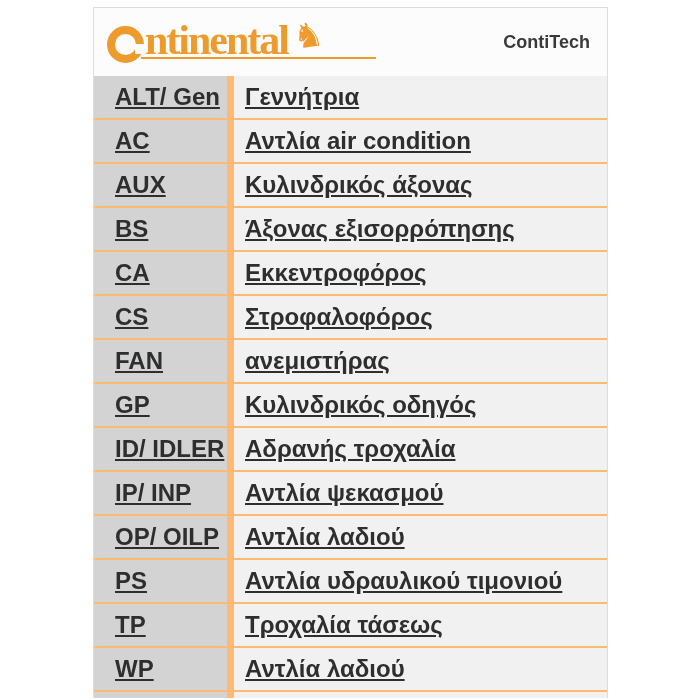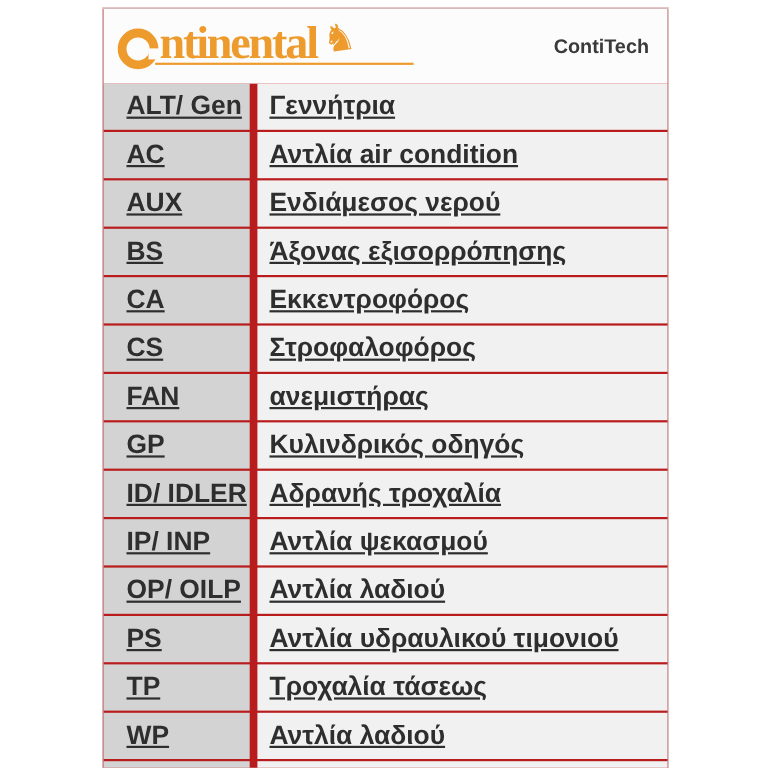--- a/index.html
+++ b/index.html
@@ -19,21 +19,21 @@
   }
   .card {
     position: absolute;
     left: 93px;
     top: 7px;
     width: 515px;
     height: 691px;
     box-sizing: border-box;
     border: 1px solid #dcdcdc;
     border-bottom: none;
-    background: #b91c1c;
+    background: #fdba74;
     overflow: hidden;
   }
   
   .header {
     position: relative;
     height: 68px;
     background: #fcfcfc;
   }
   .logo {
     position: absolute;
@@ -149,21 +149,21 @@
         <div class="row">
           <div class="cell code">ALT/ Gen</div>
           <div class="cell desc">Γεννήτρια</div>
         </div>
         <div class="row">
           <div class="cell code">AC</div>
           <div class="cell desc">Αντλία air condition</div>
         </div>
         <div class="row">
           <div class="cell code">AUX</div>
-          <div class="cell desc">Ενδιάμεσος νερού</div>
+          <div class="cell desc">Κυλινδρικός άξονας</div>
         </div>
         <div class="row">
           <div class="cell code">BS</div>
           <div class="cell desc">Άξονας εξισορρόπησης</div>
         </div>
         <div class="row">
           <div class="cell code">CA</div>
           <div class="cell desc">Εκκεντροφόρος</div>
         </div>
         <div class="row">

